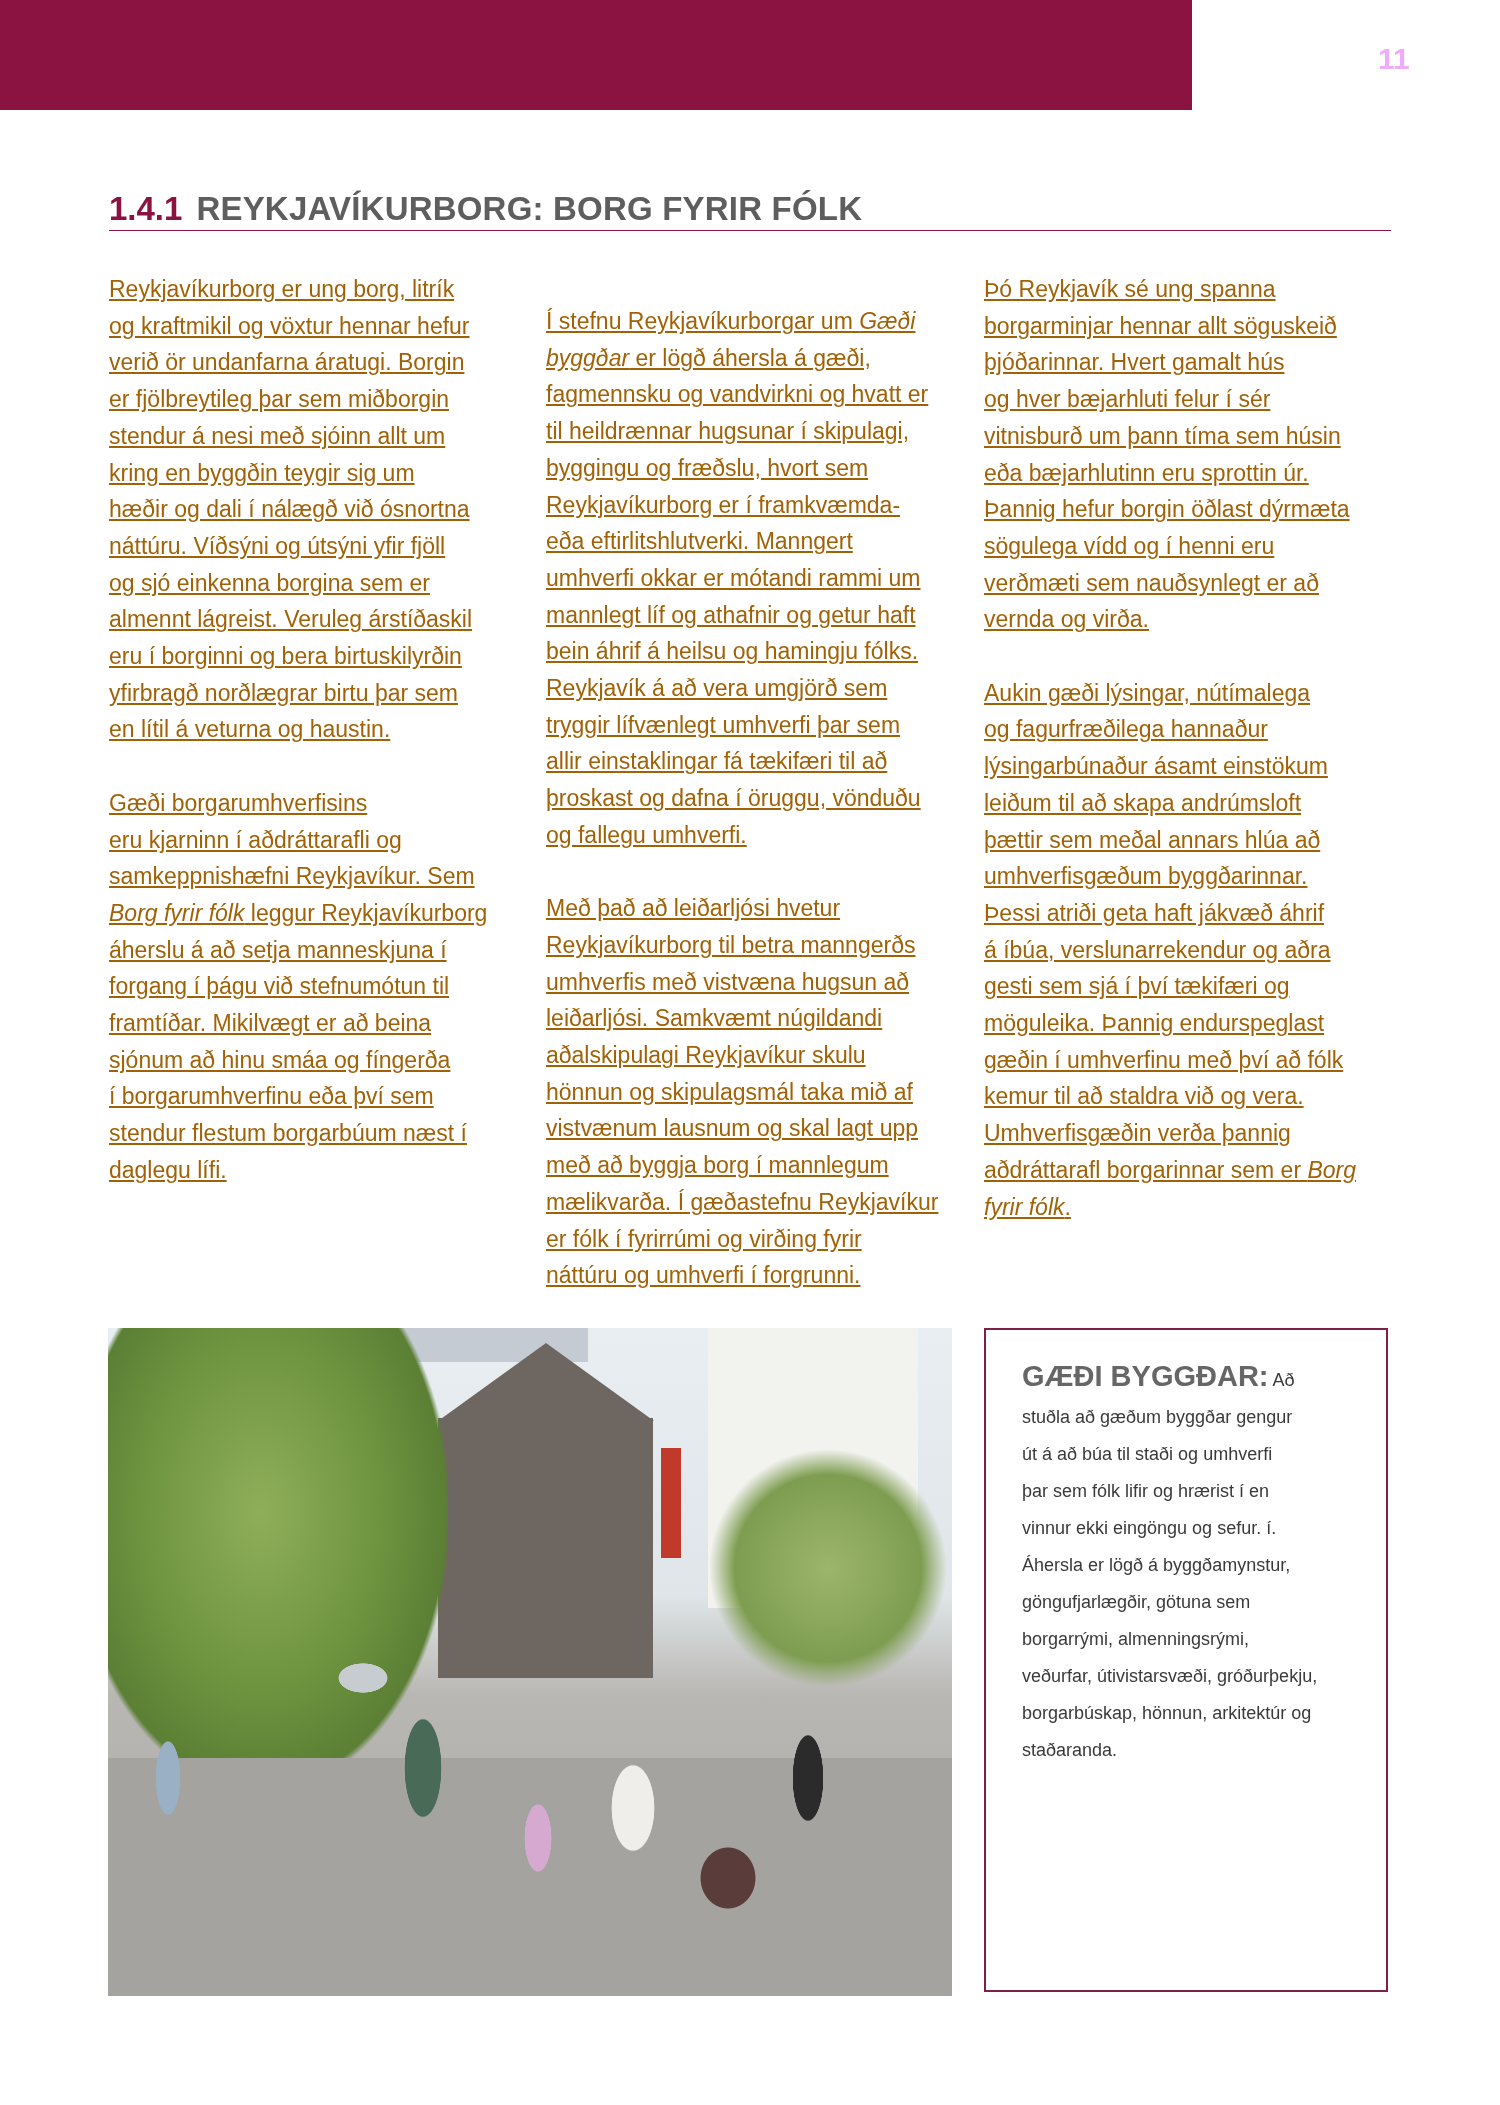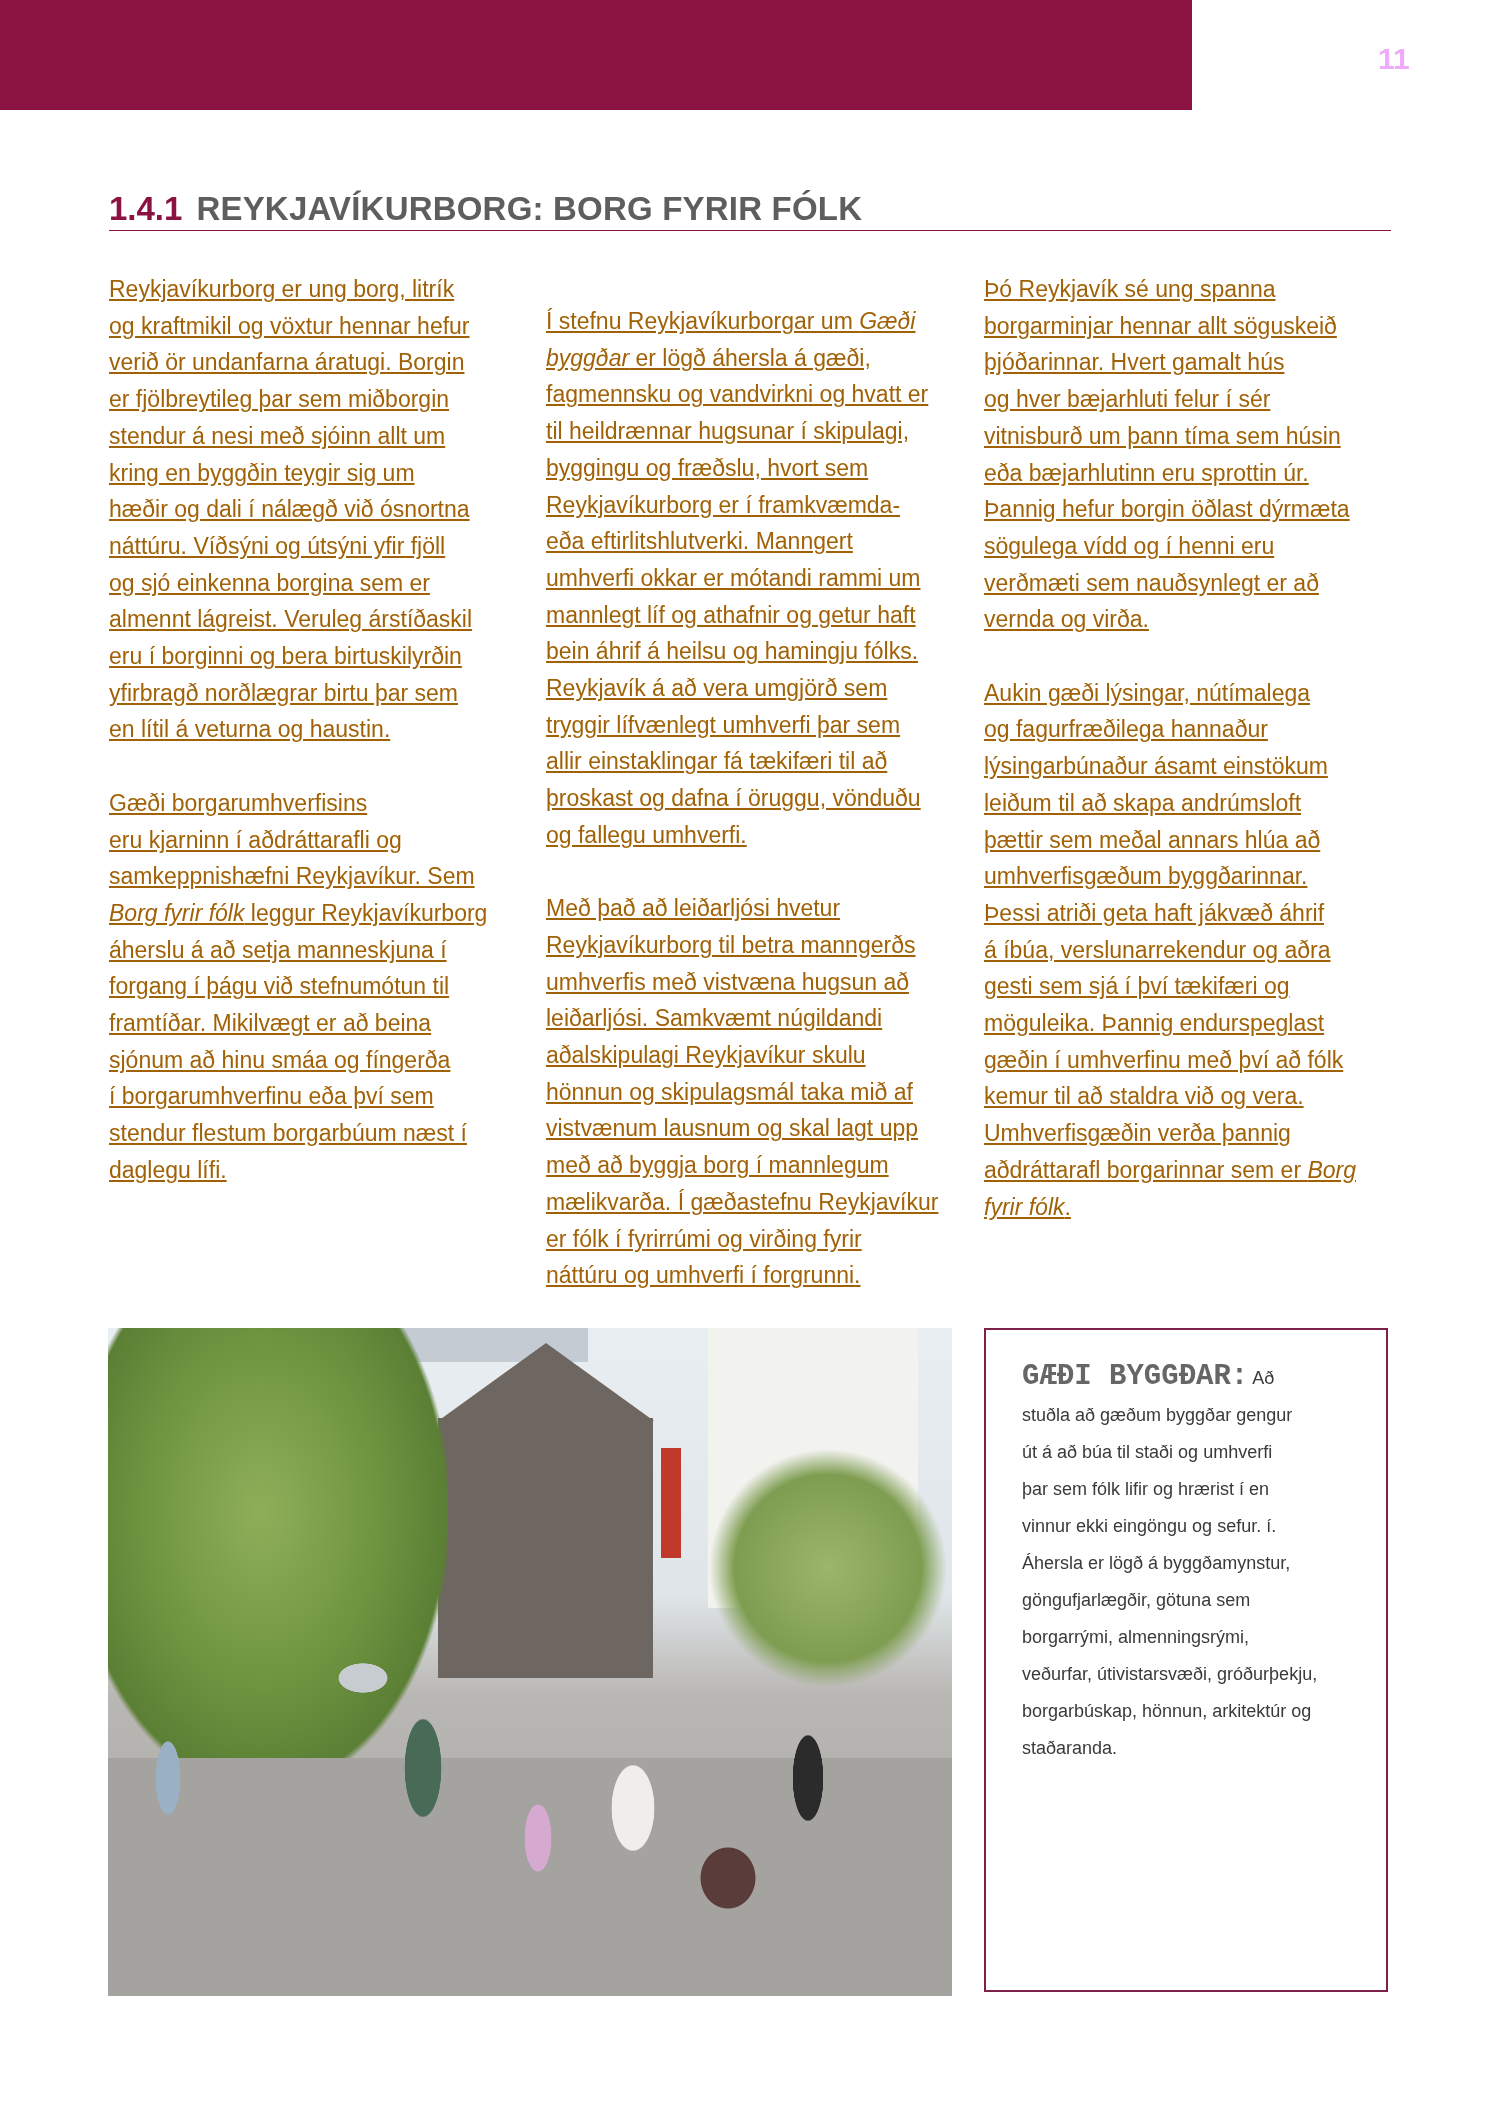--- a/index.html
+++ b/index.html
@@ -55,21 +55,21 @@
       radial-gradient(ellipse 22px 55px at 430px 180px, #d6a9d0 60%, transparent 62%),
       radial-gradient(ellipse 35px 70px at 525px 150px, #f0eeea 60%, transparent 62%),
       radial-gradient(ellipse 45px 50px at 620px 220px, #5a3d3a 60%, transparent 62%),
       radial-gradient(ellipse 25px 70px at 700px 120px, #2b2b2b 60%, transparent 62%),
       radial-gradient(ellipse 40px 24px at 255px 20px, #c7ccd1 60%, transparent 62%); }
   .infobox {
     position: absolute; left: 984px; top: 1328px; width: 404px; height: 664px;
     border: 2.5px solid #7d1f48; box-sizing: border-box; padding: 28px 36px 0 36px;
     font-size: 18px; line-height: 37px; color: #3a3a3a;
   }
-  .infobox .lead { font-size: 29px; font-weight: bold; color: #666666; font-family: Liberation Mono, monospace; }
+  .infobox .lead { font-size: 29px; font-weight: bold; color: #666666; }
   .infobox .line { display: block; white-space: nowrap; }
 </style>
 </head>
 <body>
 
 <div class="topbar">
   <span class="section">INNGANGUR</span>
   <span class="pageno">11</span>
 </div>
 

